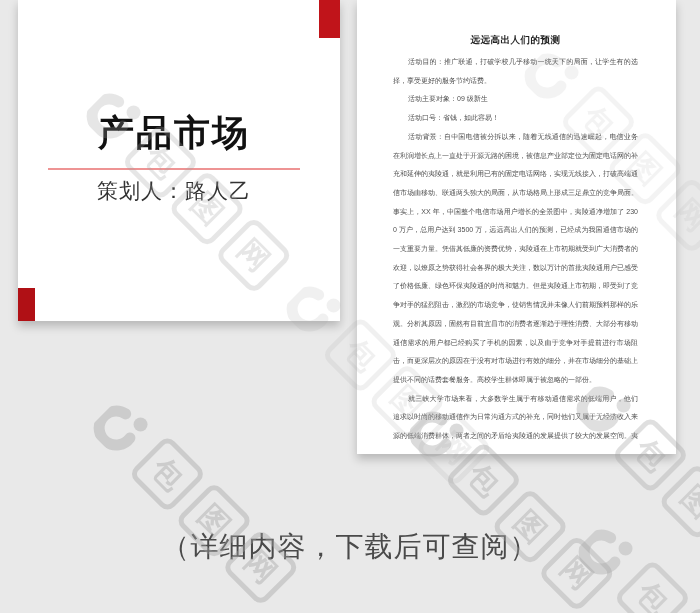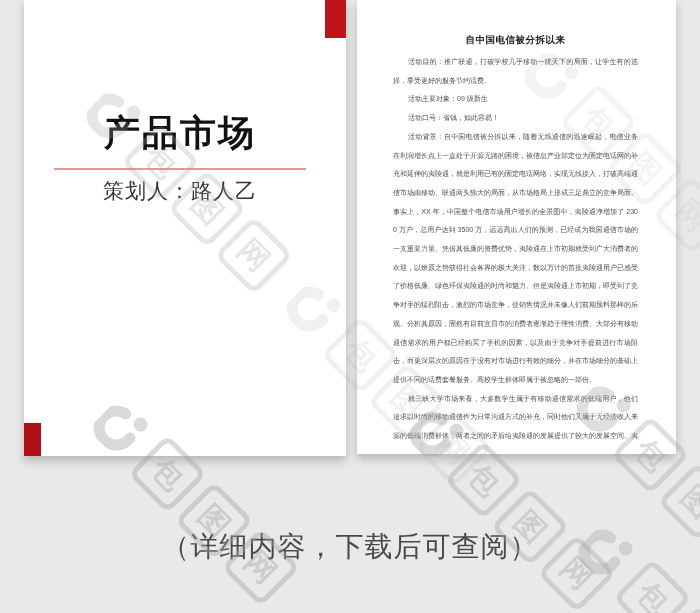--- a/index.html
+++ b/index.html
@@ -6,21 +6,21 @@
   .stage{
     position:relative;width:700px;height:613px;overflow:hidden;
     background:var(--canvas-bg,#e9e9e9);
     font-family:"Liberation Sans","DejaVu Sans",sans-serif;
   }
   
   .page{
     position:absolute;top:0;background:var(--page-bg,#ffffff);
     box-shadow:0 5px 9px rgba(0,0,0,0.22);
   }
-  .page-left{left:24px;width:322px;height:456px;}
+  .page-left{left:18px;width:322px;height:321px;}
   .page-right{left:357px;width:319px;height:454px;}
 
   
   .red-rect-top{
     position:absolute;top:0;right:0;width:21px;height:38px;
     background:var(--accent,#c0141a);
   }
   .red-rect-bottom{
     position:absolute;bottom:0;left:0;width:17px;height:33px;
     background:var(--accent-dark,#b01015);
@@ -80,21 +80,21 @@
         <div>产品市场</div>
       </div>
       <div class="divider"></div>
       <div class="byline">策划人：路人乙</div>
     </div>
     <div class="red-rect-bottom"></div>
   </div>
 
   <div class="page page-right">
     <div class="doc">
-      <h2>自中国电信被分拆以来</h2>
+      <h2>远远高出人们的预测</h2>
       <p>活动目的：推广联通，打破学校几乎移动一统天下的局面，让学生有的选择，享受更好的服务节约话费。</p>
       <p>活动主要对象：09 级新生</p>
       <p>活动口号：省钱，如此容易！</p>
       <p>活动背景：自中国电信被分拆以来，随着无线通信的迅速崛起，电信业务在利润增长点上一直处于开源无路的困境，被信息产业部定位为固定电话网的补充和延伸的夷陵通，就是利用已有的固定电话网络，实现无线接入，打破高端通信市场由移动、联通两头独大的局面，从市场格局上形成三足鼎立的竞争局面。事实上，XX 年，中国整个电信市场用户增长的全景图中，夷陵通净增加了 2300 万户，总用户达到 3500 万，远远高出人们的预测，已经成为我国通信市场的一支重要力量。凭借其低廉的资费优势，夷陵通在上市初期就受到广大消费者的欢迎，以燎原之势获得社会各界的极大关注，数以万计的首批夷陵通用户已感受了价格低廉、绿色环保夷陵通的时尚和魅力。但是夷陵通上市初期，即受到了竞争对手的猛烈阻击，激烈的市场竞争，使销售情况并未像人们前期预料那样的乐观。分析其原因，固然有目前宜昌市的消费者逐渐趋于理性消费、大部分有移动通信需求的用户都已经购买了手机的因素，以及由于竞争对手提前进行市场阻击，而更深层次的原因在于没有对市场进行有效的细分，并在市场细分的基础上提供不同的话费套餐服务。高校学生群体即属于被忽略的一部份。</p>
       <p>就三峡大学市场来看，大多数学生属于有移动通信需求的低端用户，他们追求以时尚的移动通信作为日常沟通方式的补充，同时他们又属于无经济收入来源的低端消费群体，两者之间的矛盾给夷陵通的发展提供了较大的发展空间。夷陵通业务在校园市场的发展存在较大…空隙。</p>
 
     </div>
   </div>
 
   <div class="caption">（详细内容，下载后可查阅）</div>

